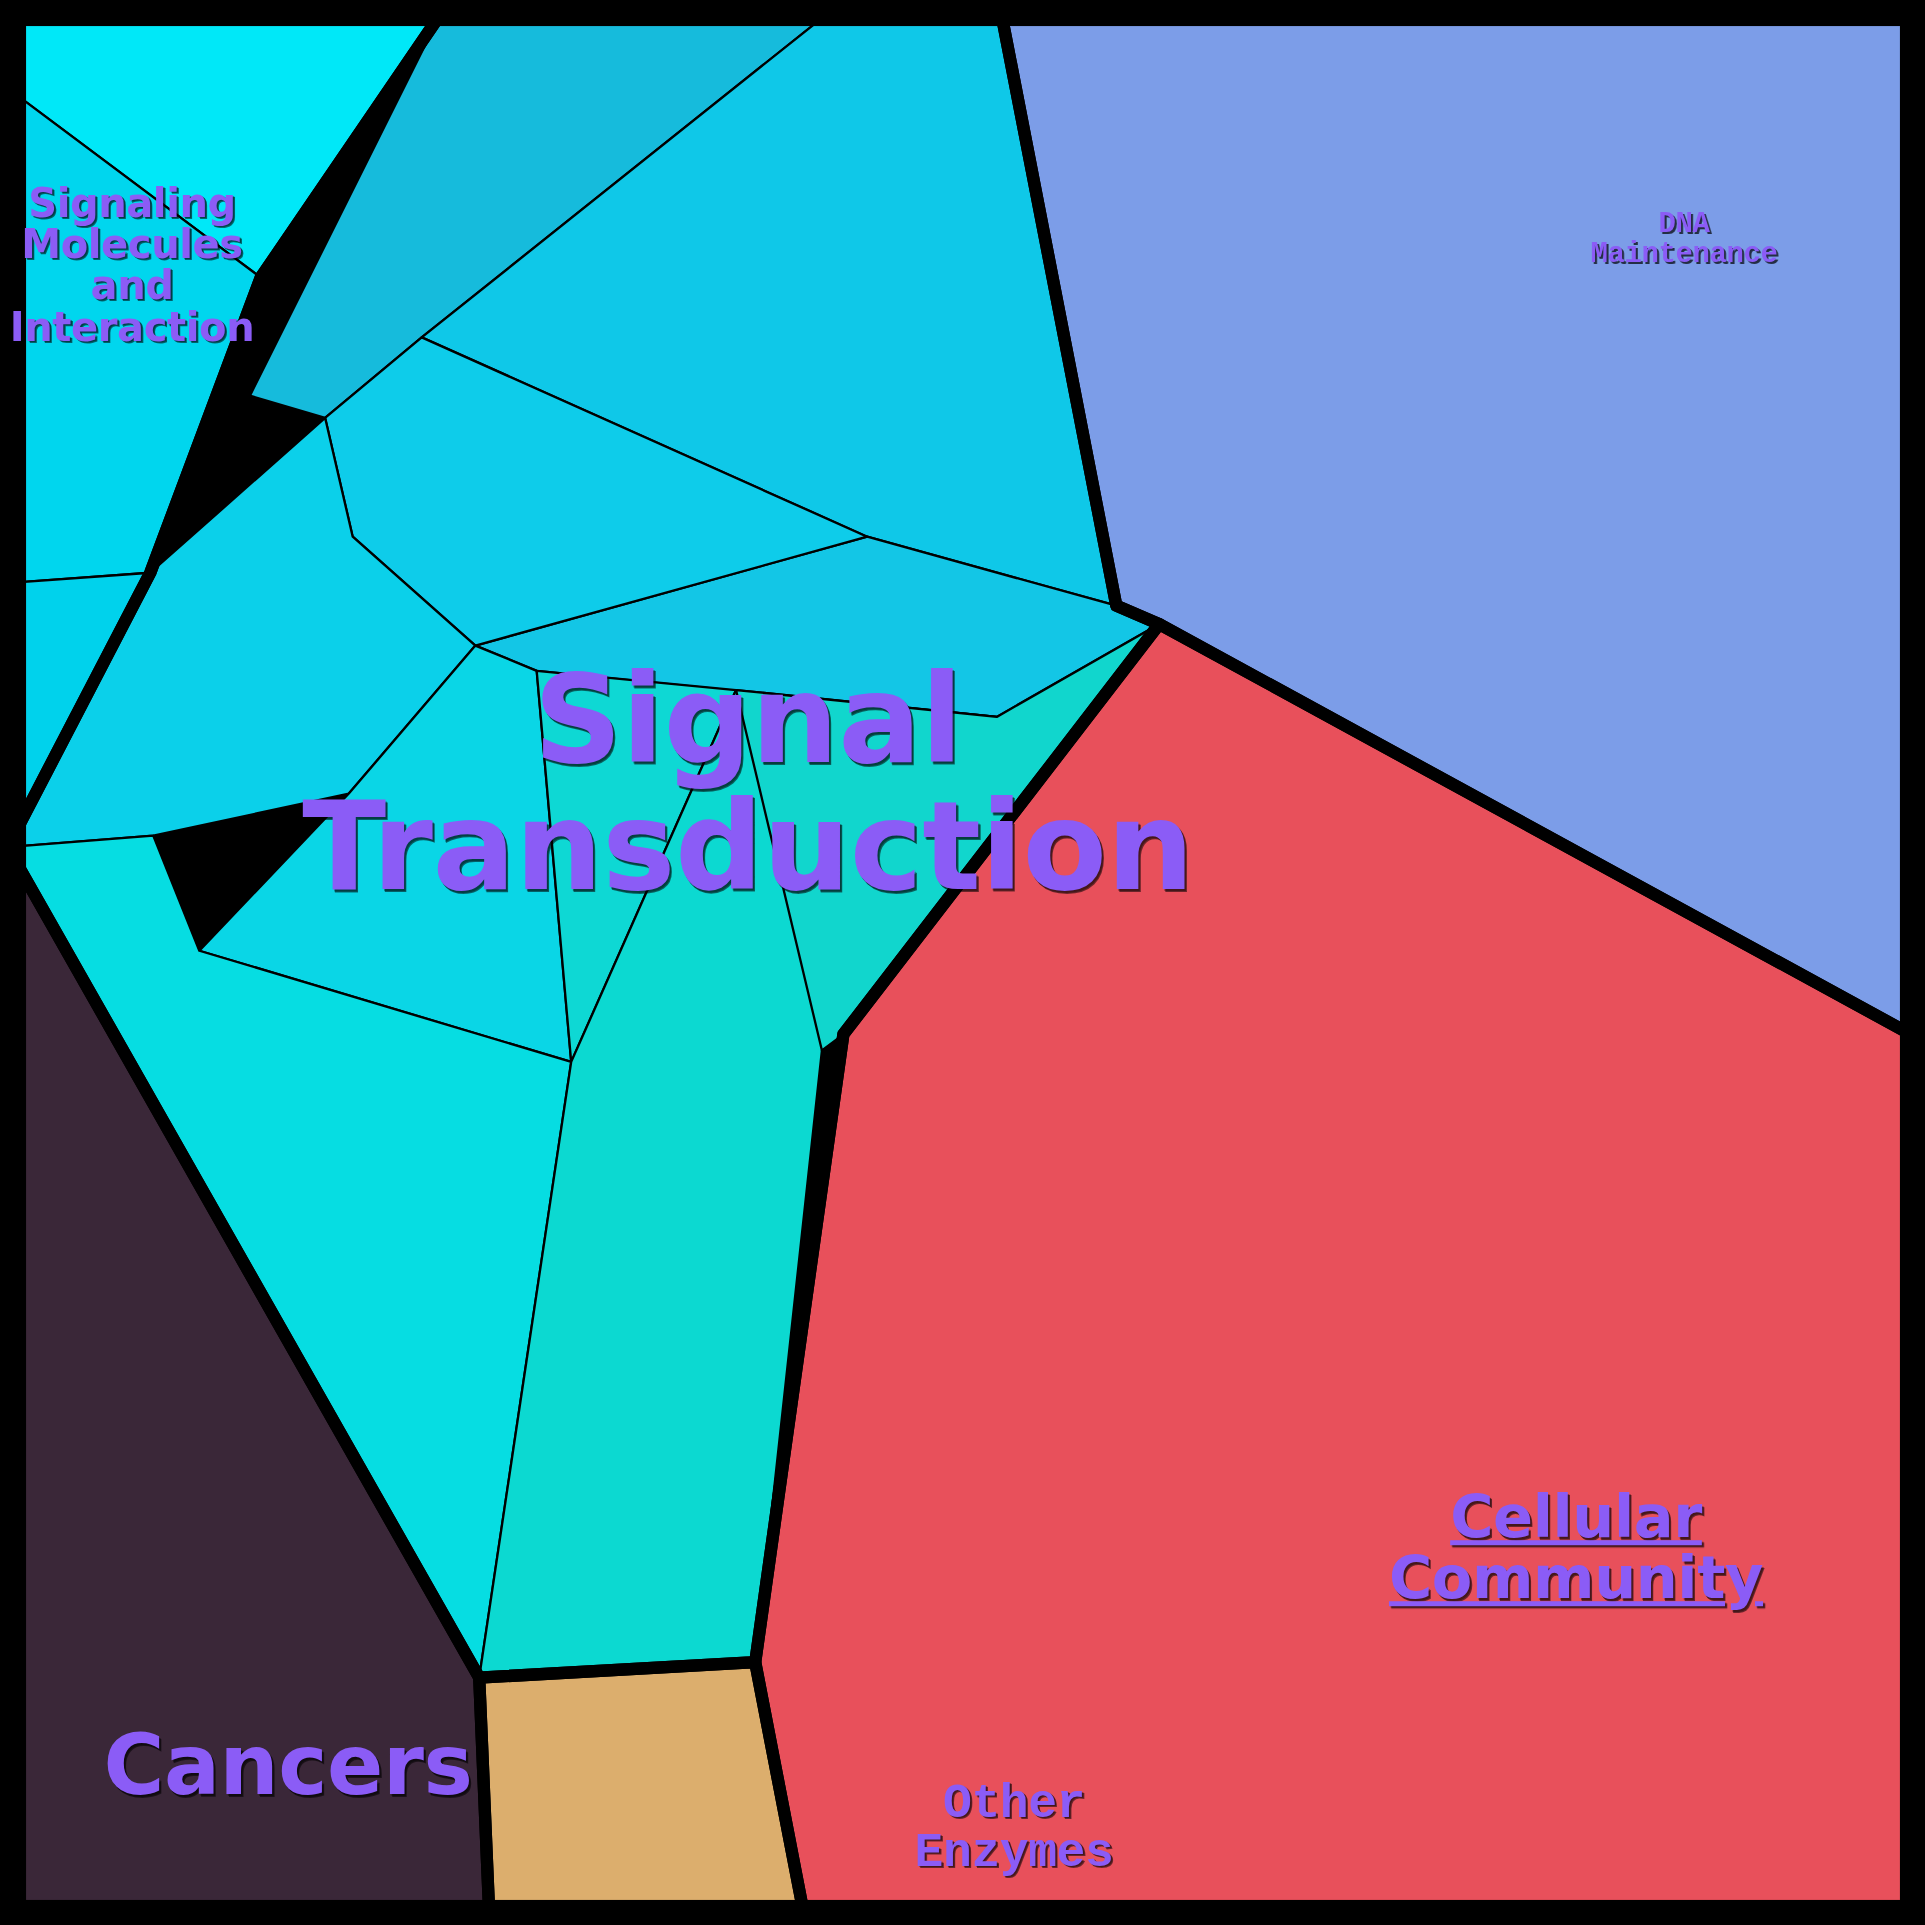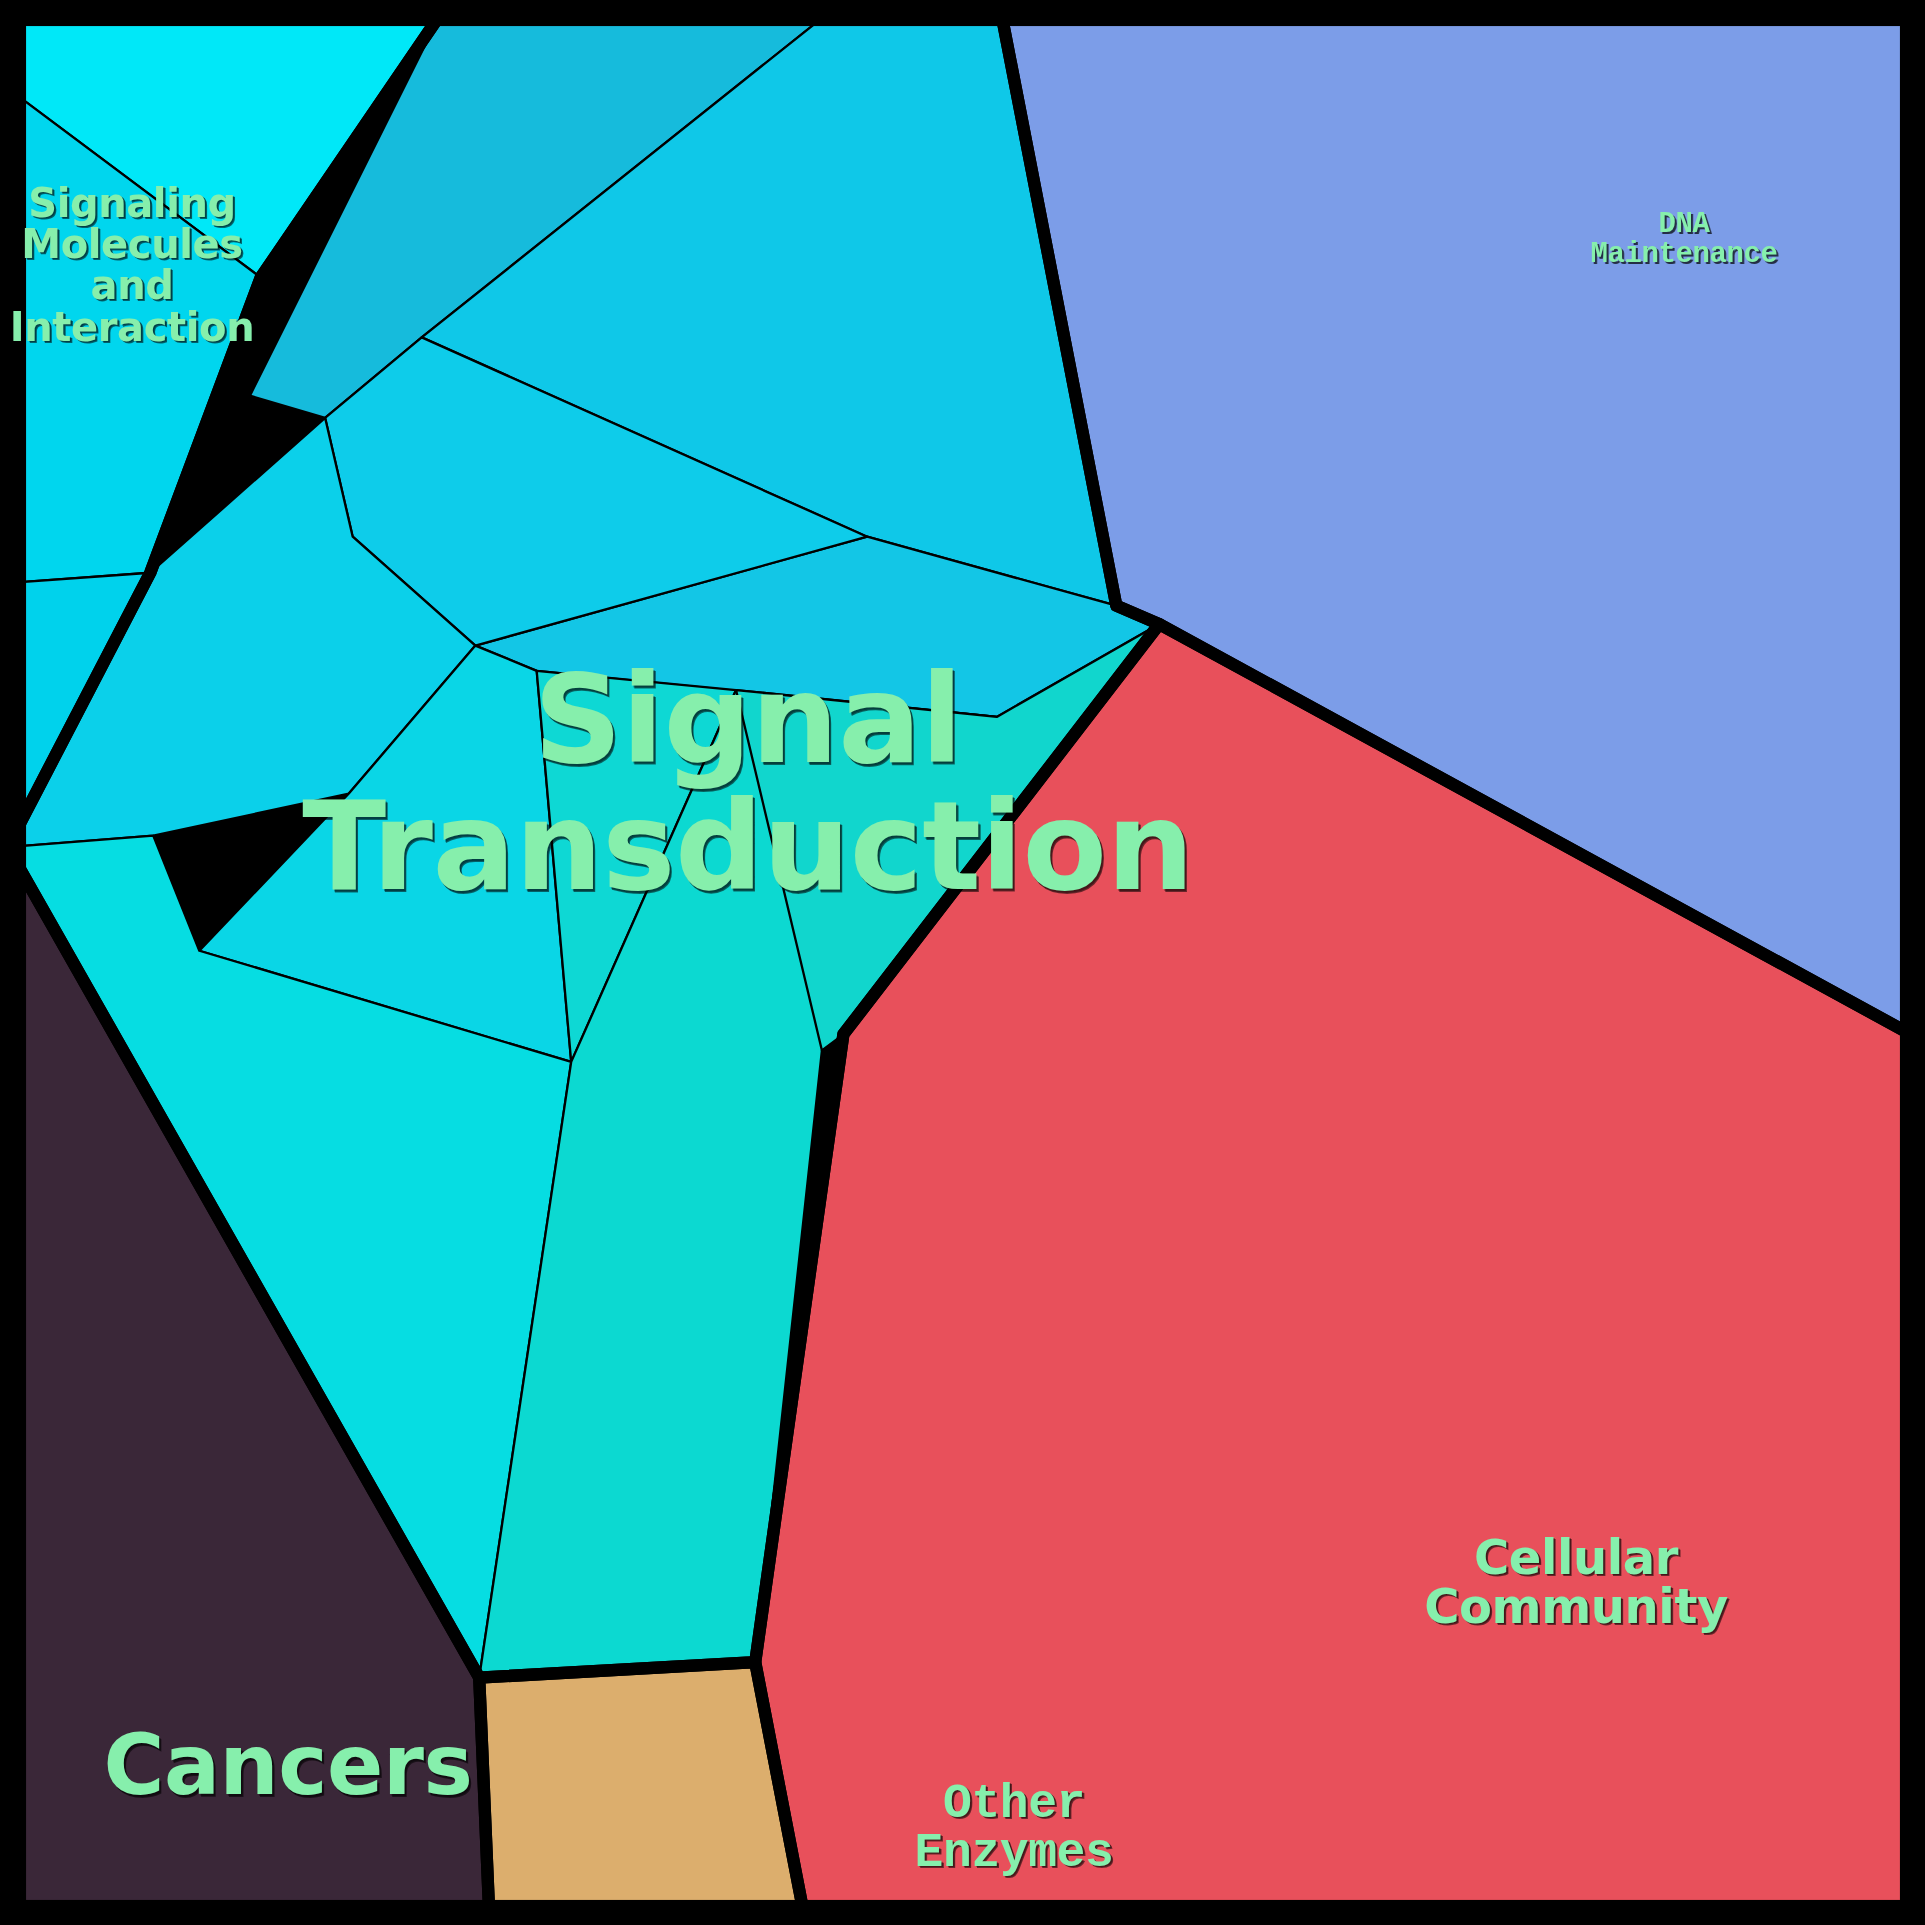--- a/index.html
+++ b/index.html
@@ -34,21 +34,21 @@
     stroke-linejoin: round;
     stroke-linecap: round;
   }
   .frame {
     fill: none;
     stroke: #000000;
     stroke-width: 34;
   }
   .lbl {
     position: absolute;
-    color: #86efac;
+    color: #8b5cf6;
     font-weight: bold;
     text-align: center;
     line-height: 1.03;
     white-space: pre-line;
     text-shadow:
        2.3px 2.3px 0 rgba(0,0,0,0.55),
        1.5px 1.5px 0 rgba(0,0,0,0.35);
     pointer-events: none;
     transform: translate(-50%, -50%);
     letter-spacing: -0.4px;
@@ -93,21 +93,21 @@
 
   <div id="labels-layer">
       <div class="lbl" style="left: 132px; top: 265px; font-size: 40px;">Signaling
 Molecules
 and
 Interaction</div>
       <div class="lbl" style="left: 748px; top: 784px; font-size: 123px;">Signal
 Transduction</div>
       <div class="lbl" style="left: 1684px; top: 240px; font-size: 29px; font-family: Liberation Mono, monospace;">DNA
 Maintenance</div>
-      <div class="lbl" style="left: 1576px; top: 1582px; font-size: 48px;">Cellular
+      <div class="lbl" style="left: 1576px; top: 1548px; font-size: 59px; text-decoration: underline;">Cellular
 Community</div>
       <div class="lbl" style="left: 1014px; top: 1829px; font-size: 48px; font-family: Liberation Mono, monospace;">Other
 Enzymes</div>
       <div class="lbl" style="left: 288px; top: 1766px; font-size: 83px; text-align: center;">Cancers</div>
     </div>
 
 </div>
 
 
 </body></html>

